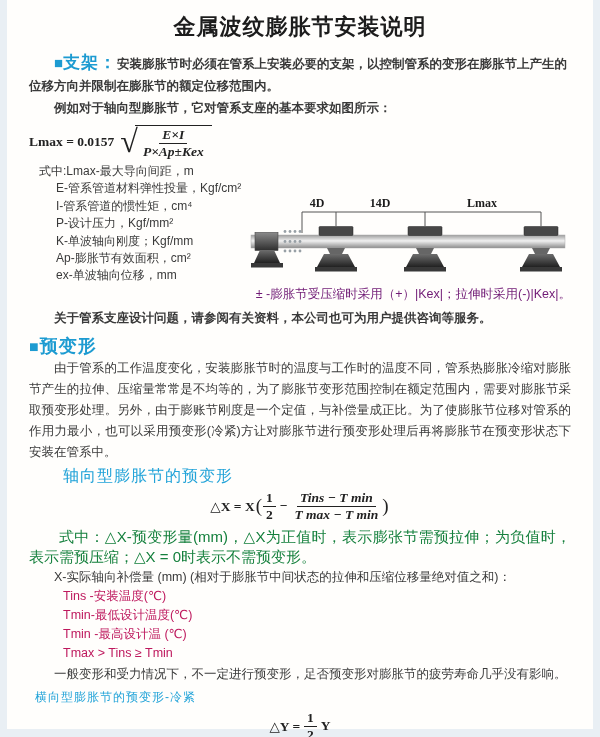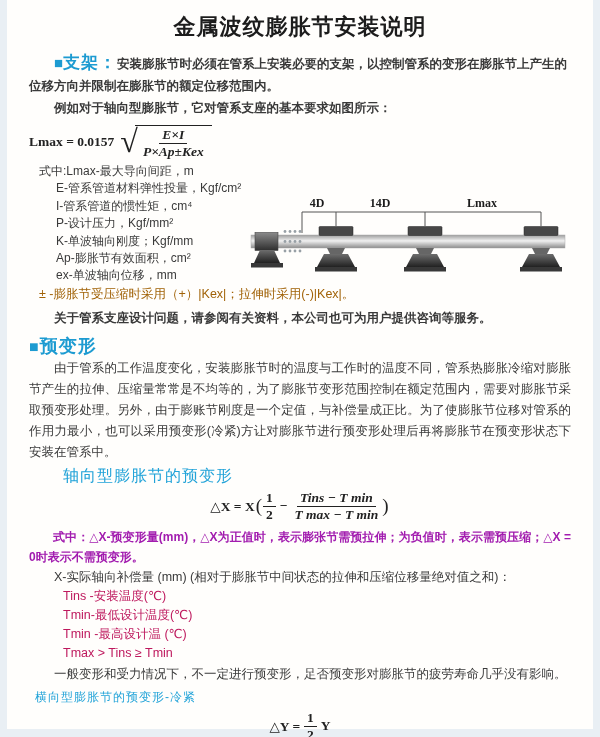--- a/index.html
+++ b/index.html
@@ -54,21 +54,21 @@
   .it{font-style:italic;}
   
   .def-region{position:relative;height:122px;margin-top:1px;}
   ul.defs{
     list-style:none;margin:0;padding:0;
     font-size:12px;line-height:17.4px;color:#3a3a3a;
   }
   ul.defs li{margin-left:27px;}
   ul.defs li:first-child{margin-left:10px;}
   svg.pipe-diagram{position:absolute;top:34px;right:2px;}
-  .pm-note{margin:0;font-size:12.5px;line-height:19px;color:#a16207;text-indent:10px;}
+  .pm-note{margin:0;font-size:12.5px;line-height:19px;color:#701a75;text-indent:10px;text-align:right;}
   .service-note{margin:5px 0 0 0;font-size:12.5px;line-height:19px;font-weight:600;color:#3a3a3a;text-indent:2em;}
   h2.sec{
     margin:7px 0 0 0;font-size:18px;line-height:22px;
     color:#1d9bd1;font-weight:bold;letter-spacing:1px;
   }
   h2.sec .sq{font-size:16px;}
   .preform-para{
     margin:0;font-size:12.5px;line-height:21px;color:#3a3a3a;
     text-indent:2em;text-align:justify;
   }
@@ -78,21 +78,21 @@
   }
   h3.sub.wide{margin-left:6px;font-size:12px;line-height:22px;margin-top:2px;}
   .formula-mid{
     margin:4px 0;height:34px;
     display:flex;align-items:center;justify-content:center;
     font-family:"Liberation Serif","DejaVu Serif",serif;
     font-weight:bold;font-size:13.5px;color:#222;
   }
   .formula-mid .paren{font-size:19px;font-weight:normal;padding:0 1px;}
   .formula-mid .gap{width:4px;}
-  .explain{margin:4px 0 0 0;font-size:12px;line-height:20px;color:#a21caf;text-indent:2em;text-align:justify;font-weight:bold;}
+  .explain{margin:4px 0 0 0;font-size:15px;line-height:20px;color:#15803d;text-indent:2em;text-align:justify;}
   .x-line{margin:0;font-size:12.5px;line-height:20px;color:#3a3a3a;text-indent:2em;}
   .temp-line{margin:0 0 0 34px;font-size:12.5px;line-height:19px;color:#be185d;}
   .gen-note{margin:1px 0 0 0;font-size:12.5px;line-height:20px;color:#3a3a3a;text-indent:2em;}
   .formula-low{height:30px;margin:3px 0;}
 </style>
 </head>
 <body>
 
 <div class="page">
 

